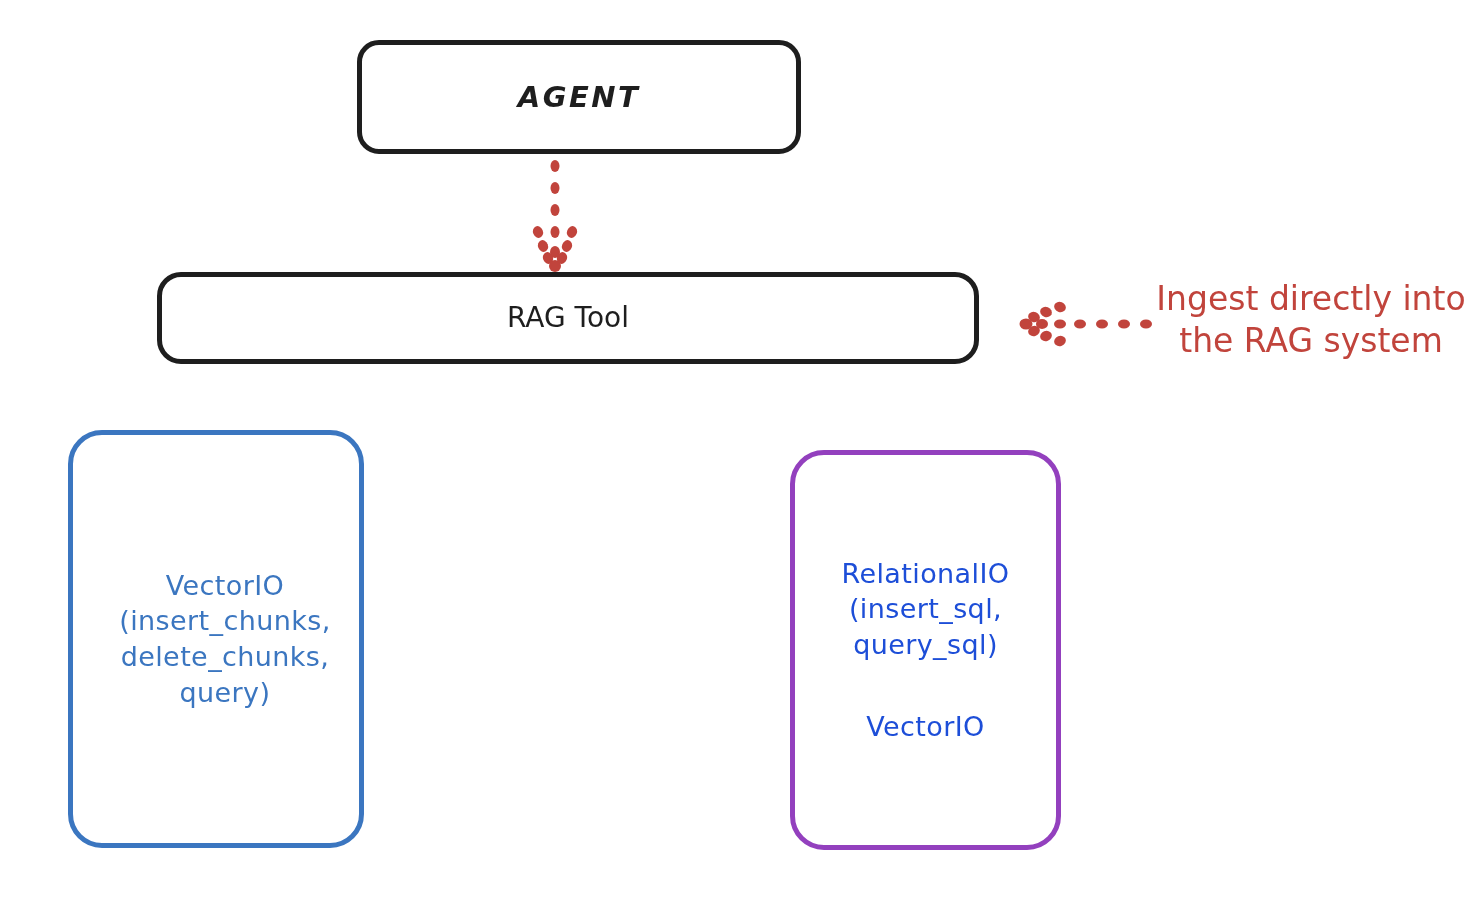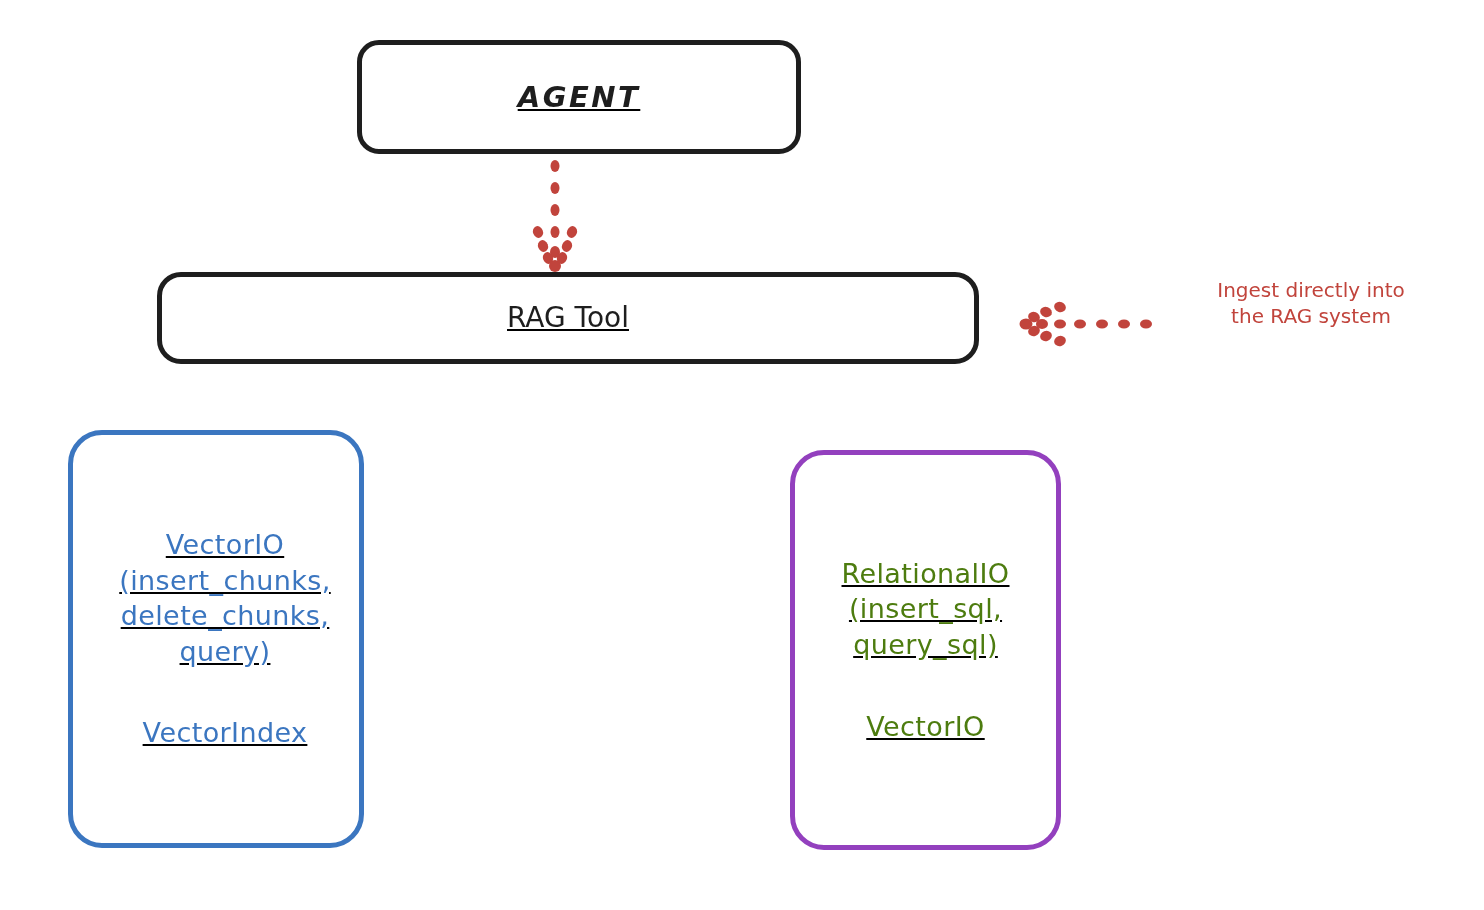--- a/index.html
+++ b/index.html
@@ -18,21 +18,20 @@
     overflow: hidden;
   }
   .node {
     position: absolute;
     box-sizing: border-box;
     background: #ffffff;
     display: flex;
     align-items: center;
     justify-content: center;
     text-align: center;
-    text-decoration: underline;
   }
   .node-label {
     white-space: pre-line;
     line-height: 1.32;
   }
 
   
   #agent-node {
     left: 357px;
     top: 40px;
@@ -91,39 +90,39 @@
   #key-value-io-card {
     left: 428px; top: 450px; width: 283px; height: 405px;
     border-color: #40904a;
   }
   #key-value-io-card .node-label { color: #40904a; }
 
   #relational-io-card {
     left: 790px; top: 450px; width: 271px; height: 400px;
     border-color: #9340be;
   }
-  #relational-io-card .node-label { color: #4d7c0f; }
+  #relational-io-card .node-label { color: #1d4ed8; }
 
   
   .arrow-svg {
     position: absolute;
     overflow: visible;
   }
   #agent-to-rag-arrow { left: 510px; top: 160px; width: 90px; height: 112px; }
   #ingest-arrow       { left: 1012px; top: 296px; width: 140px; height: 56px; }
 
   
   #ingest-annotation {
     position: absolute;
     left: 1146px;
     top: 278px;
     width: 330px;
     color: #c1443c;
     font-family: "DejaVu Sans", sans-serif;
-    font-size: 20px;
+    font-size: 33px;
     line-height: 1.28;
     white-space: pre-line;
     text-align: center;
   }
 </style>
 </head>
 <body>
 
 <div id="canvas">
 
@@ -175,21 +174,20 @@
   </svg>
 
   <div id="ingest-annotation">Ingest directly into
 the RAG system</div>
 
   <div class="node provider-card" id="vector-io-card">
     <div class="node-label api-label">VectorIO
 (insert_chunks,
 delete_chunks,
 query)</div>
-    <div class="node-label index-label">VectorIndex</div>
   </div>
 
 
   <div class="node provider-card" id="relational-io-card">
     <div class="node-label api-label">RelationalIO
 (insert_sql,
 query_sql)</div>
     <div class="node-label index-label">VectorIO</div>
   </div>
 

